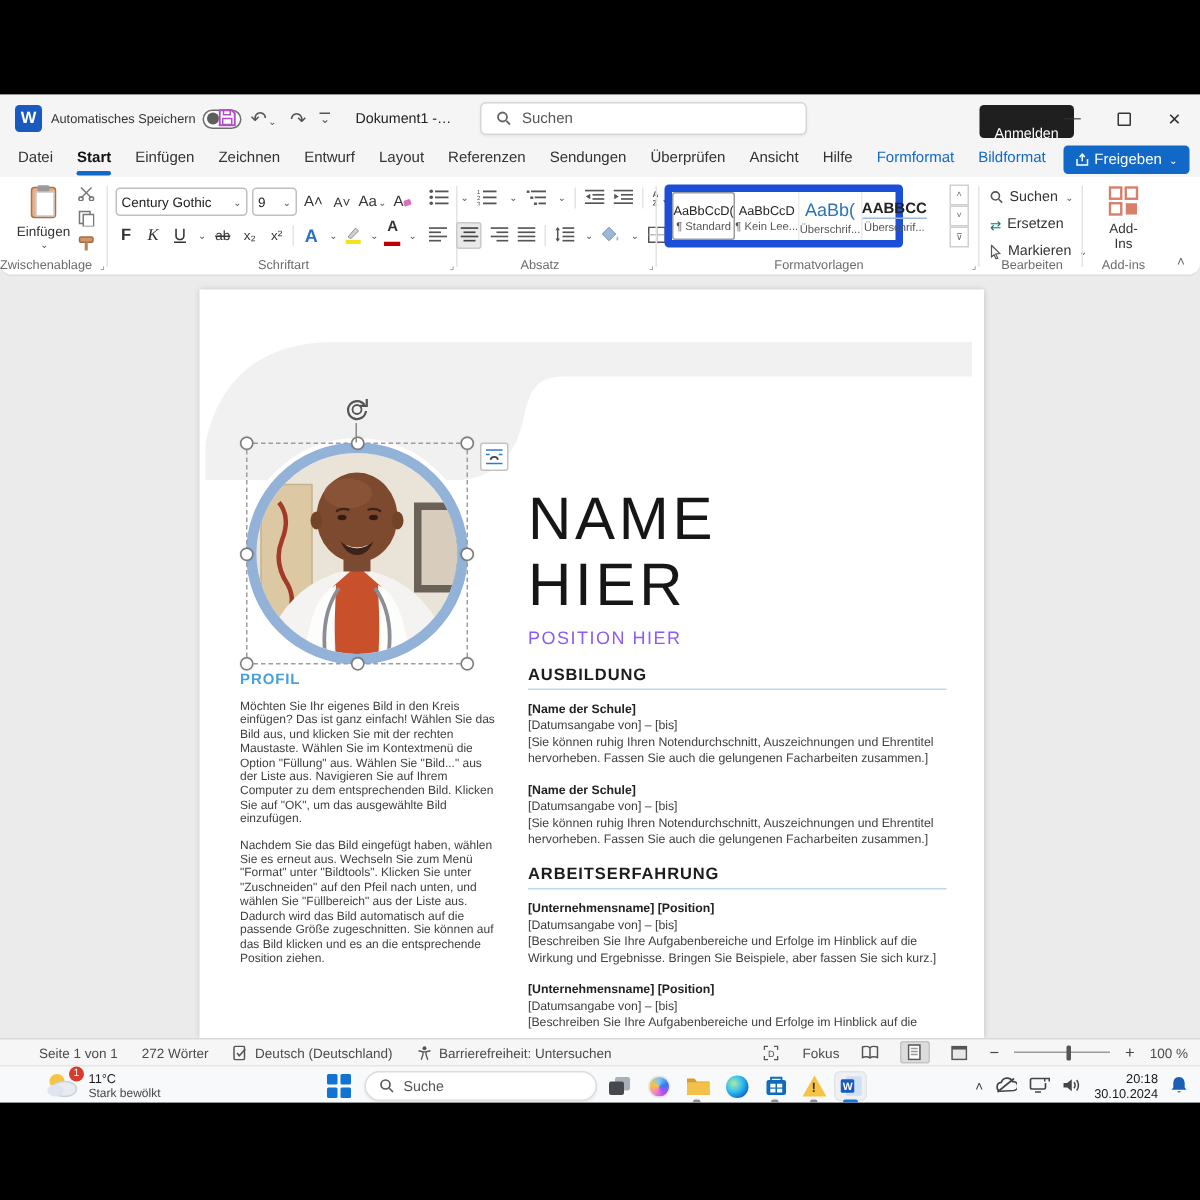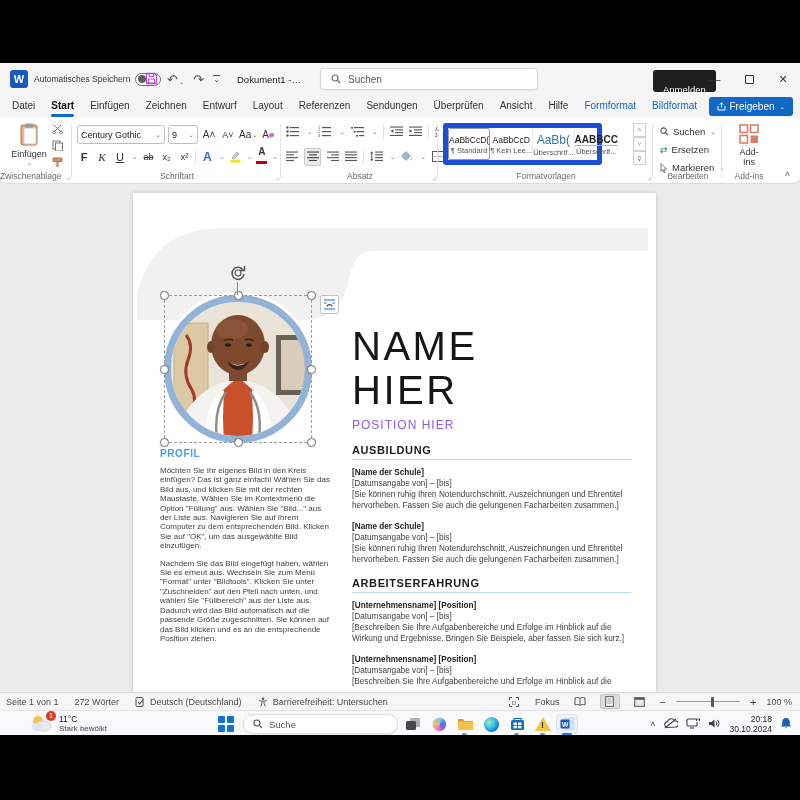--- a/index.html
+++ b/index.html
@@ -70,21 +70,21 @@
   .entry .b{font-weight:bold;color:#222;}
 
   .swoosh{position:absolute;left:0;top:0;}
   .pic-wrap{position:absolute;left:31px;top:102px;width:148px;height:148px;border:1px dashed #9d9d9d;}
   .handle{position:absolute;width:9px;height:9px;border-radius:50%;background:#fff;border:1px solid #7a7a7a;box-shadow:0 0 1px rgba(0,0,0,.3);}
   .rot-line{position:absolute;left:104px;top:89px;width:1px;height:13px;background:#8a8a8a;}
   .layoutbtn{position:absolute;left:187px;top:102px;width:19px;height:19px;background:#fff;border:1px solid #c3c3c3;border-radius:2px;display:flex;align-items:center;justify-content:center;}
 
   
   .statusbar{position:absolute;left:0;top:629px;width:800px;height:18px;background:#f6f6f6;border-top:1px solid #d9d9d9;display:flex;align-items:center;font-size:9px;color:#4a4a4a;}
-  .statusbar .lft{display:flex;align-items:center;gap:16px;padding-left:6px;}
+  .statusbar .lft{display:flex;align-items:center;gap:16px;padding-left:26px;}
   .statusbar .rgt{margin-left:auto;display:flex;align-items:center;gap:10px;padding-right:8px;}
   .viewbtn{display:flex;align-items:center;justify-content:center;width:20px;height:15px;border-radius:2px;}
   .viewbtn.sel{background:#dcdcdc;border:1px solid #c4c4c4;}
   .zoomtrack{position:relative;width:64px;height:1px;background:#9a9a9a;}
   .zoomthumb{position:absolute;left:54%;top:-4.5px;width:3px;height:10px;background:#555;border-radius:1px;}
 
   
   .taskbar{position:absolute;left:0;top:647px;width:800px;height:25px;background:#f8f9fb;border-top:1px solid #e5e5e5;}
   .weather{position:absolute;left:30px;top:2px;display:flex;align-items:center;gap:5px;}
   .wtxt .t1{font-size:8.5px;color:#1a1a1a;}
@@ -195,21 +195,21 @@
         <span><svg width="11" height="11" viewBox="0 0 11 11">
                 <rect x="1" y="1" width="9" height="3.5" rx="1" fill="#d3956a" stroke="#a96c3f"></rect>
                 <rect x="4.5" y="4.5" width="2" height="5.5" fill="#b9824f"></rect>
               </svg></span>
       </div>
       <div class="glabel" style="padding-right:24px;">Zwischenablage</div>
       <div class="launcher">⌟</div>
       <div class="vsep" style="right:0;"></div>
     </div>
 
-    <div class="grp" style="left:73px;width:208px;">
+    <div class="grp" style="left:73px;width:232px;">
       <div class="row1">
         <span class="combo" style="width:88px;justify-content:space-between;">
               <span>Century Gothic</span>
               <span class="car">⌄</span>
             </span>
         <span class="combo" style="width:30px;justify-content:space-between;">
               <span>9</span>
               <span class="car">⌄</span>
             </span>
         <span class="ic" style="font-size:10px;">A˄</span>

